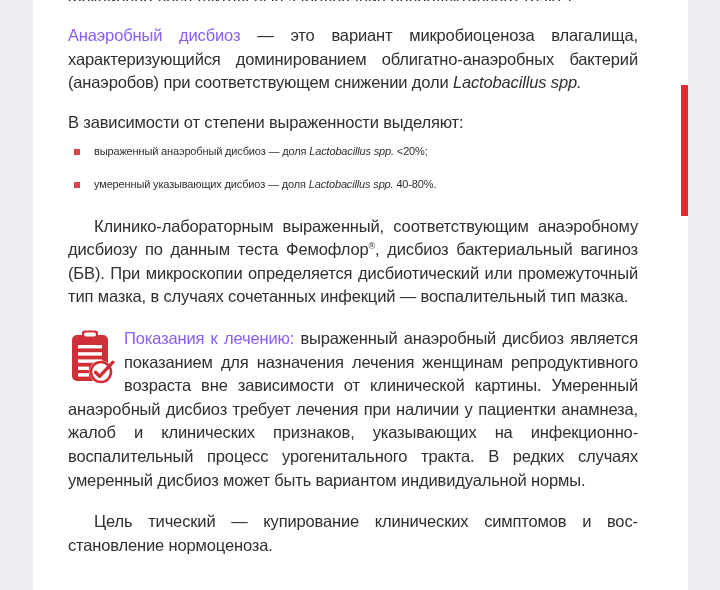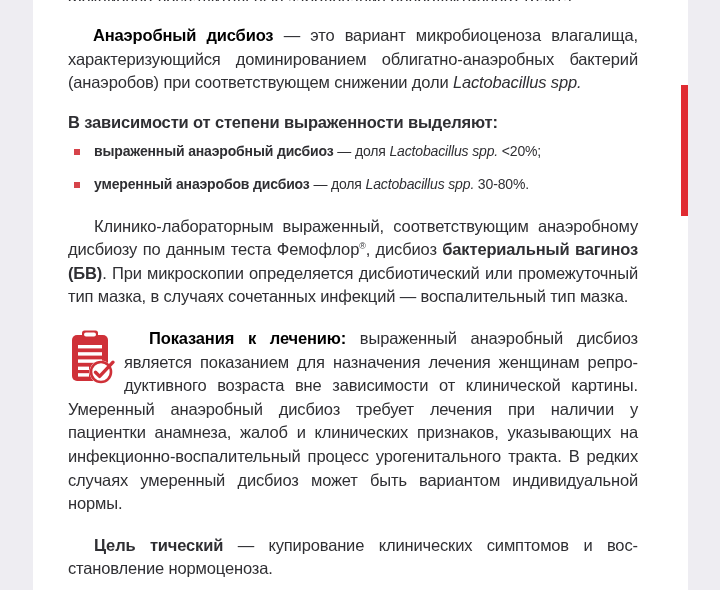--- a/index.html
+++ b/index.html
@@ -56,45 +56,44 @@
     text-align: justify;
     text-justify: inter-word;
     letter-spacing: -0.15px;
     word-spacing: 0px;
     -webkit-hyphens: manual;
     hyphens: manual;
   }
   p.para.indent { text-indent: 26px; }
 
   .red-head {
-    color: #000000;
-    font-weight: bold;
-    margin-left: 25px;
-  }
-  .bold { font-weight: bold; }
+    color: #8b5cf6;
+    font-weight: normal;
+  }
+  .bold { font-weight: normal; }
   .ital { font-style: italic; }
   .nowrap { white-space: nowrap; }
   sup.reg { font-size: 9px; vertical-align: super; line-height: 0; }
 
   
   .sp-12 { height: 12px; }
   .sp-16 { height: 16px; }
   .sp-18 { height: 18px; }
   .sp-6  { height: 6px; }
 
   
   ul.bullets {
     list-style: none;
     margin: 0;
     padding: 0;
   }
   ul.bullets li {
     position: relative;
     padding-left: 26px;
-    font-size: 14px;
+    font-size: 11px;
     line-height: 23.6px;
     color: #2f2f33;
     text-align: justify;
     letter-spacing: -0.15px;
     margin: 0;
   }
   ul.bullets li + li { margin-top: 9px; }
   .sq {
     position: absolute;
     left: 6px;
@@ -147,21 +146,21 @@
 
     <div class="sp-6"></div>
 
     <ul class="bullets">
       <li>
         <span class="sq"></span>
         <span class="bold">выраженный анаэробный дисбиоз</span><span> — </span><span>доля </span><span class="ital nowrap">Lactobacillus spp.</span><span> &lt;20%;</span>
       </li>
       <li>
         <span class="sq"></span>
-        <span class="bold">умеренный анаэробов дисбиоз</span><span> — </span><span>доля </span><span class="ital nowrap">Lactobacillus spp.</span><span> 30-80%.</span>
+        <span class="bold">умеренный указывающих дисбиоз</span><span> — </span><span>доля </span><span class="ital nowrap">Lactobacillus spp.</span><span> 40-80%.</span>
       </li>
     </ul>
 
     <div class="sp-18"></div>
 
     <p class="para indent">
       <span>Клинико-лабораторным выраженный, соответствующим анаэ­робному дисбиозу по данным теста Фемофлор</span><sup class="reg">®</sup><span>, дисбиоз </span><span class="bold">бакте­риальный вагиноз (БВ)</span><span>. При микроскопии определяется дисбио­тический или промежуточный тип мазка, в случаях сочетанных ин­фекций — воспалительный тип мазка.</span>
     </p>
 
     <div class="sp-18"></div>

